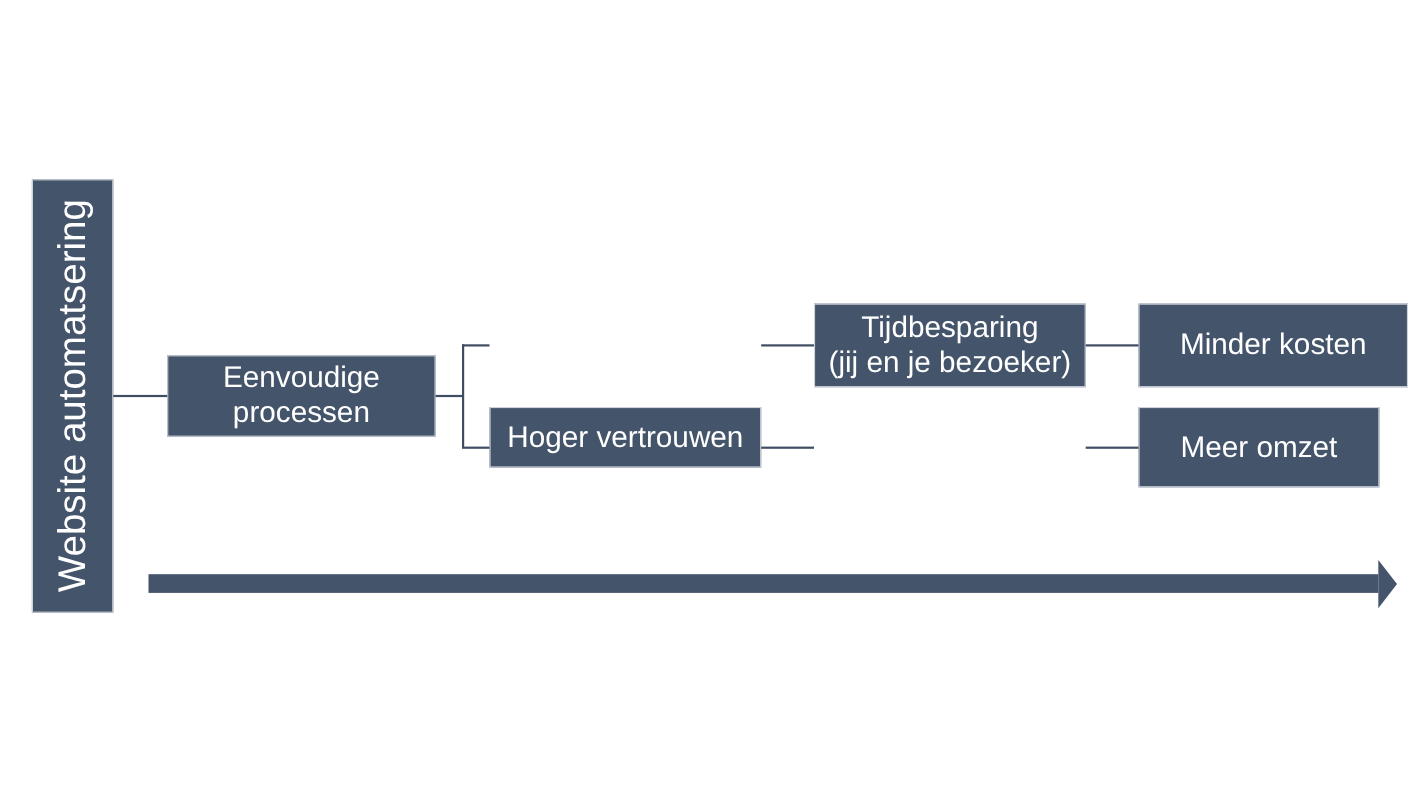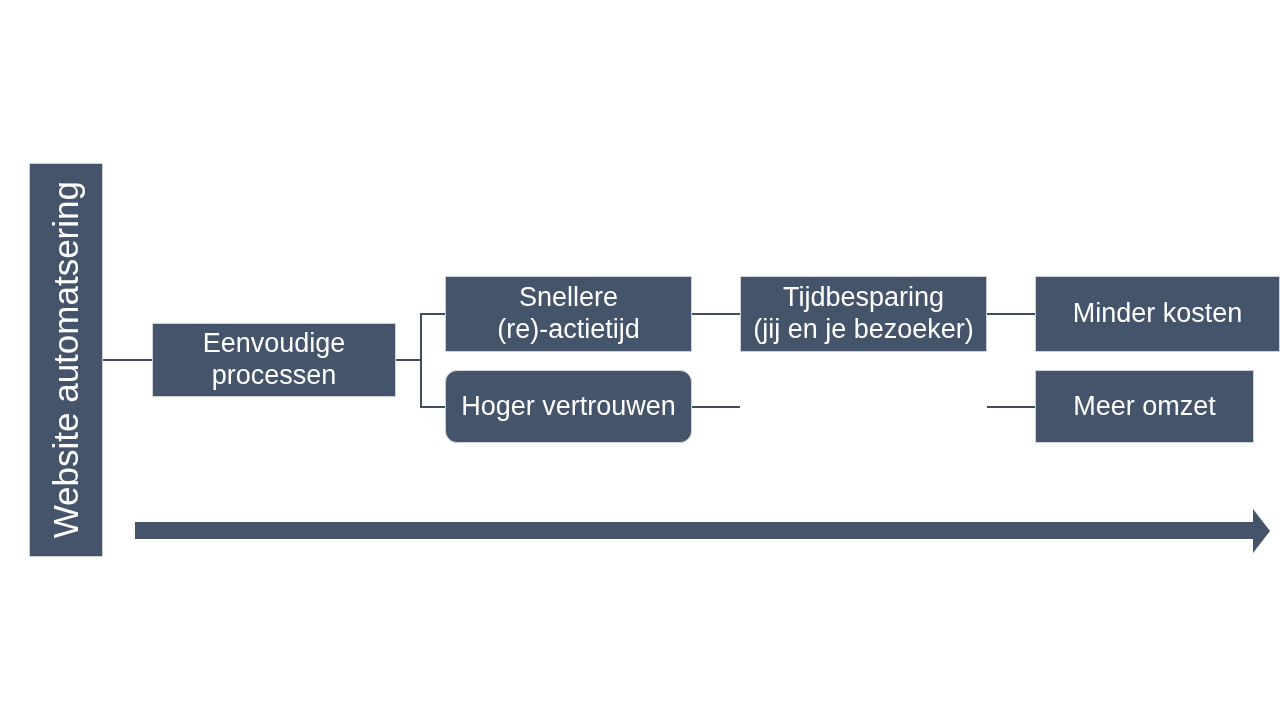--- a/index.html
+++ b/index.html
@@ -34,21 +34,21 @@
   }
   .vtitle { left: 29px; top: 163px; width: 74px; height: 394px; }
   .vtitle .vlbl {
     writing-mode: vertical-rl;
     transform: rotate(180deg);
     font-size: 35px;
     white-space: nowrap;
   }
   .n-root { left: 152px; top: 323px; width: 244px; height: 74px; }
   .n-r1c1 { left: 445px; top: 276px; width: 247px; height: 76px; }
-  .n-r2c1 { left: 445px; top: 370px; width: 247px; height: 73px; border-radius: 12px; }
+  .n-r2c1 { left: 445px; top: 370px; width: 247px; height: 55px; }
   .n-r1c2 { left: 740px; top: 276px; width: 247px; height: 76px; }
   .n-r2c2 { left: 740px; top: 370px; width: 247px; height: 73px; }
   .n-r1c3 { left: 1035px; top: 276px; width: 245px; height: 76px; }
   .n-r2c3 { left: 1035px; top: 370px; width: 219px; height: 73px; }
   
   .conn {
     position: absolute;
     background: #3F4D63;
   }
   .c-h { height: 1.5px; }
@@ -85,24 +85,20 @@
 
   <div class="box vtitle">
     <span class="vlbl">Website automatsering</span>
   </div>
 
   <div class="box n-root">
     <span class="lbl">Eenvoudige
 processen</span>
   </div>
 
-  <div class="box n-r1c1">
-    <span class="lbl">Snellere
-(re)-actietijd</span>
-  </div>
   <div class="box n-r1c3">
     <span class="lbl">Minder kosten</span>
   </div>
   <div class="box n-r1c2">
     <span class="lbl">Tijdbesparing
 (jij en je bezoeker)</span>
   </div>
 
   <div class="box n-r2c1">
     <span class="lbl">Hoger vertrouwen</span>

